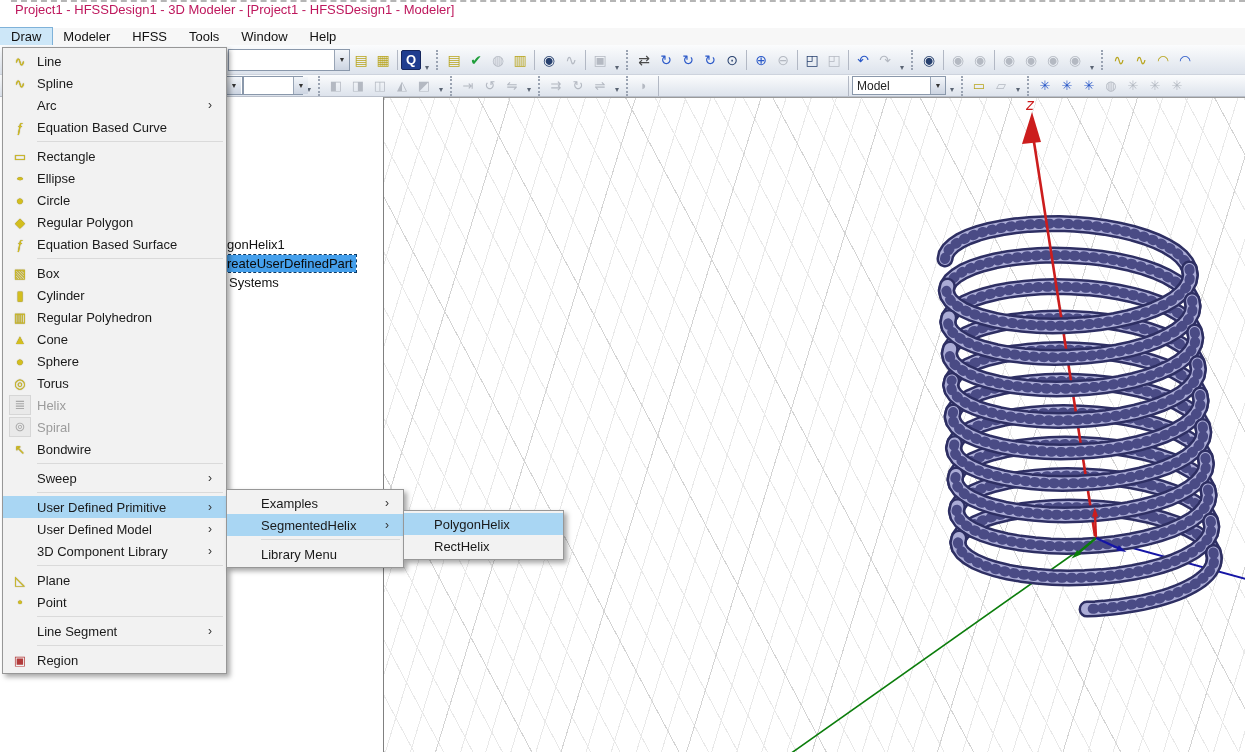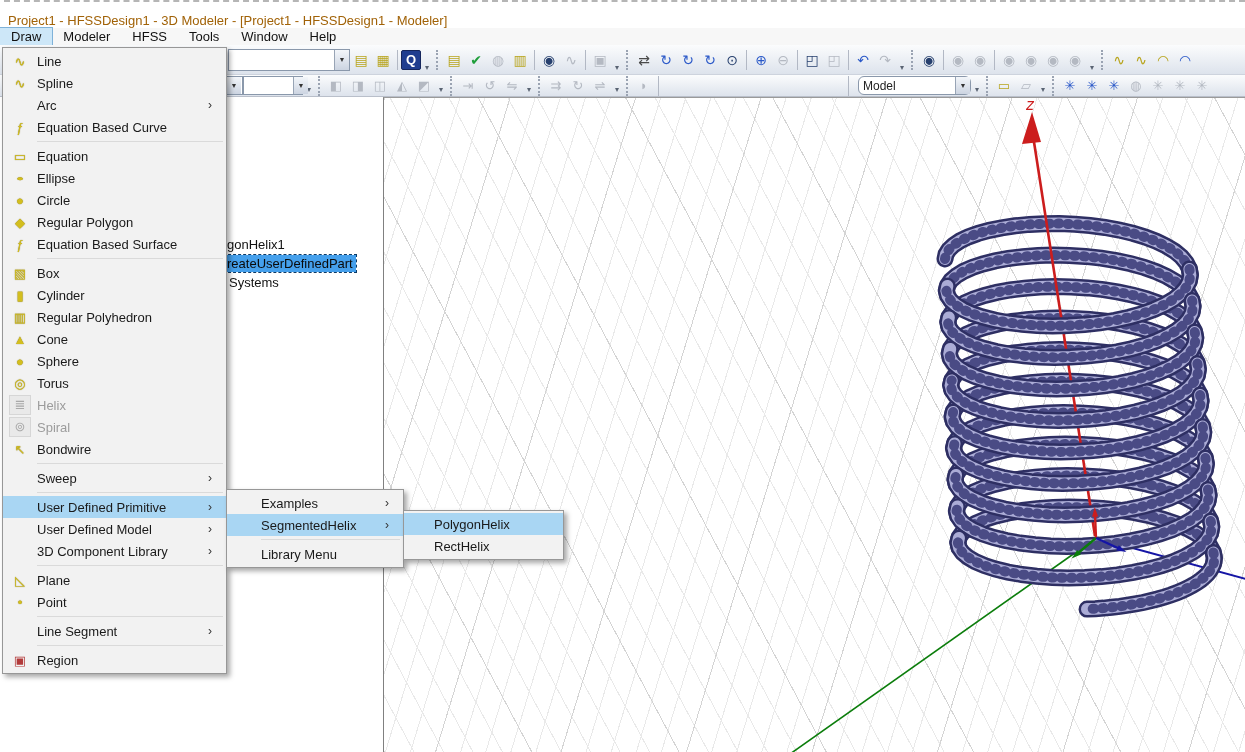--- a/index.html
+++ b/index.html
@@ -1,20 +1,20 @@
 <!DOCTYPE html>
 <html><head>
 <meta charset="utf-8">
 <style>
   *{box-sizing:border-box;margin:0;padding:0}
   html,body{width:1245px;height:752px;overflow:hidden;font-family:"Liberation Sans",sans-serif;background:#fff;position:relative}
 
   
-  .titlebar{position:absolute;top:0;left:4px;right:0;height:28px;background:#fff;border-top:2px dashed #b5b5b5;
-    display:flex;align-items:flex-end;padding-left:4px;font-size:13px;color:#a16207}
+  .titlebar{position:absolute;top:0;left:11px;right:0;height:28px;background:#fff;border-top:2px dashed #b5b5b5;
+    display:flex;align-items:flex-start;padding-left:4px;font-size:13px;color:#be185d}
 
   
   .menubar{position:absolute;top:28px;left:0;right:0;height:17px;background:#f7f7f7;display:flex;font-size:13px;color:#111}
   .menubar .mb-item{padding:0 11px;display:flex;align-items:center;height:100%;cursor:default}
   .menubar .mb-item.active{background:#cde7f8;outline:1px solid #7fb2d9}
 
   
   .toolbar{position:absolute;left:0;right:0;background:linear-gradient(#fbfcfd,#dde3ec);display:flex;align-items:center;overflow:hidden}
   #toolbar1{top:45px;height:30px;border-bottom:1px solid #cdd3dd}
   #toolbar2{top:75px;height:22px;border-bottom:1px solid #b9bfca}
@@ -169,21 +169,21 @@
     <div class="tbicon disabled">⇌</div>
     <div class="tbovf">▾</div>
     <div class="tbgrip"></div>
     <div class="tbicon disabled">◗</div>
     <div class="tbsep"></div>
     <div class="tbcombo" style="width: 95px; margin-left: 88px; margin-top: 45px;">
       <span class="cval">vacuum</span>
       <span class="carrow">▼</span>
     </div>
     <div class="tbsep"></div>
-    <div class="tbcombo" style="width: 113px; margin-left: 6px; border-radius: 6px;">
+    <div class="tbcombo" style="width: 94px; ">
       <span class="cval">Model</span>
       <span class="carrow">▼</span>
     </div>
     <div class="tbovf">▾</div>
     <div class="tbgrip"></div>
     <div class="tbicon" style="color: rgb(184, 165, 30);">▭</div>
     <div class="tbicon disabled">▱</div>
     <div class="tbovf">▾</div>
     <div class="tbgrip"></div>
     <div class="tbicon" style="color: rgb(43, 89, 200);">✳</div>
@@ -295,21 +295,21 @@
       <span class="mi-arrow">›</span>
     </div>
     <div class="menu-item">
       <span class="mi-icon yellow">ƒ</span>
       <span class="mi-label">Equation Based Curve</span>
       <span class="mi-arrow"></span>
     </div>
     <div class="menu-sep"></div>
     <div class="menu-item">
       <span class="mi-icon yellow">▭</span>
-      <span class="mi-label">Equation</span>
+      <span class="mi-label">Rectangle</span>
       <span class="mi-arrow"></span>
     </div>
     <div class="menu-item">
       <span class="mi-icon yellow squash">●</span>
       <span class="mi-label">Ellipse</span>
       <span class="mi-arrow"></span>
     </div>
     <div class="menu-item">
       <span class="mi-icon yellow">●</span>
       <span class="mi-label">Circle</span>

